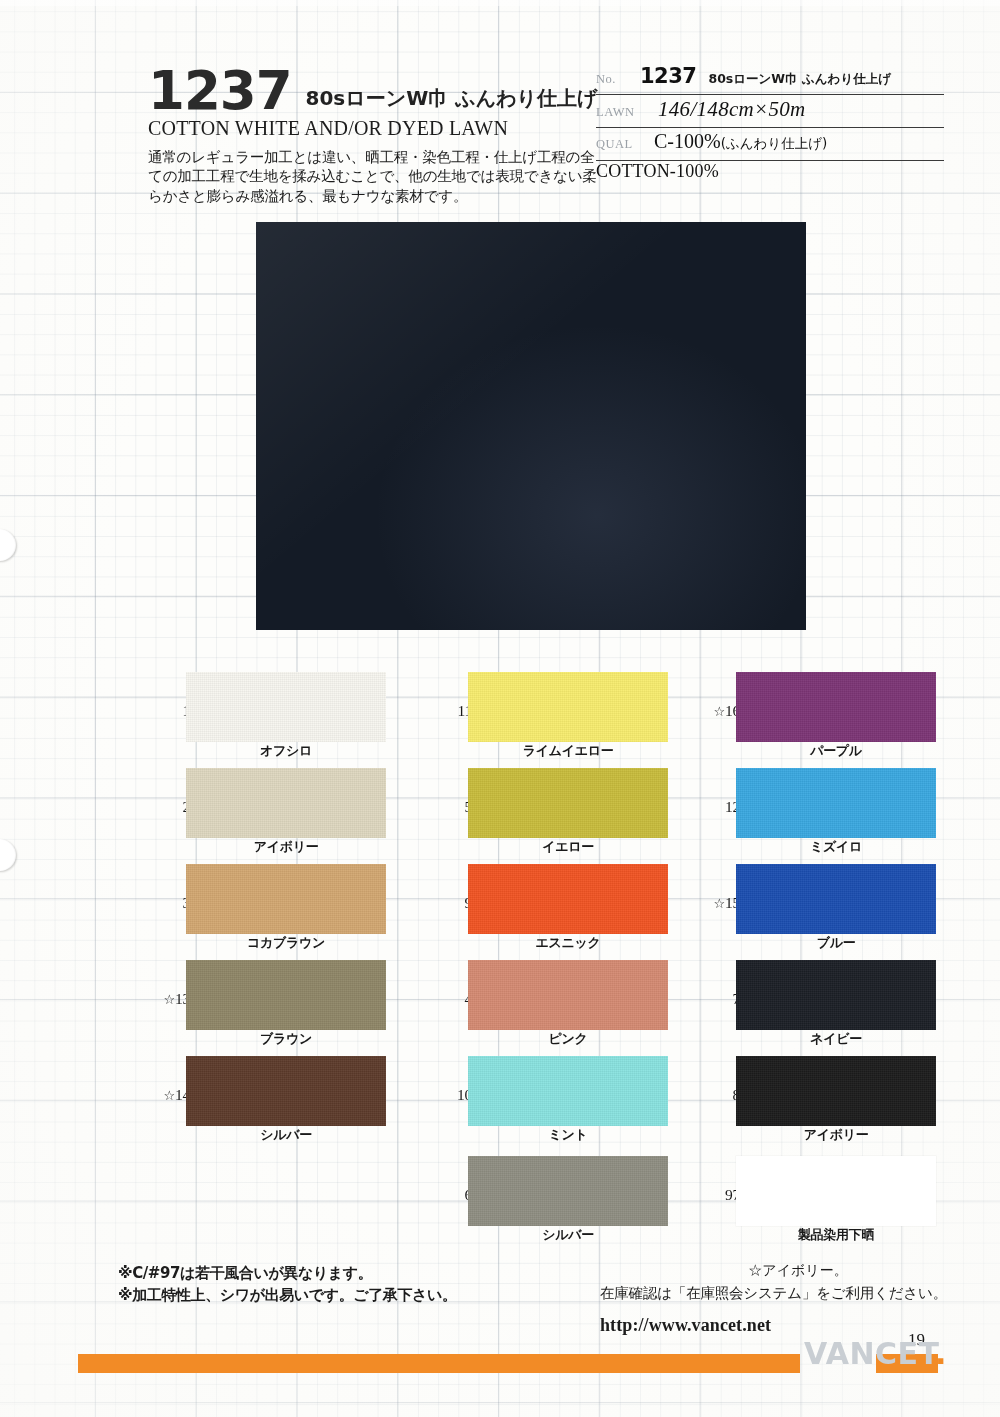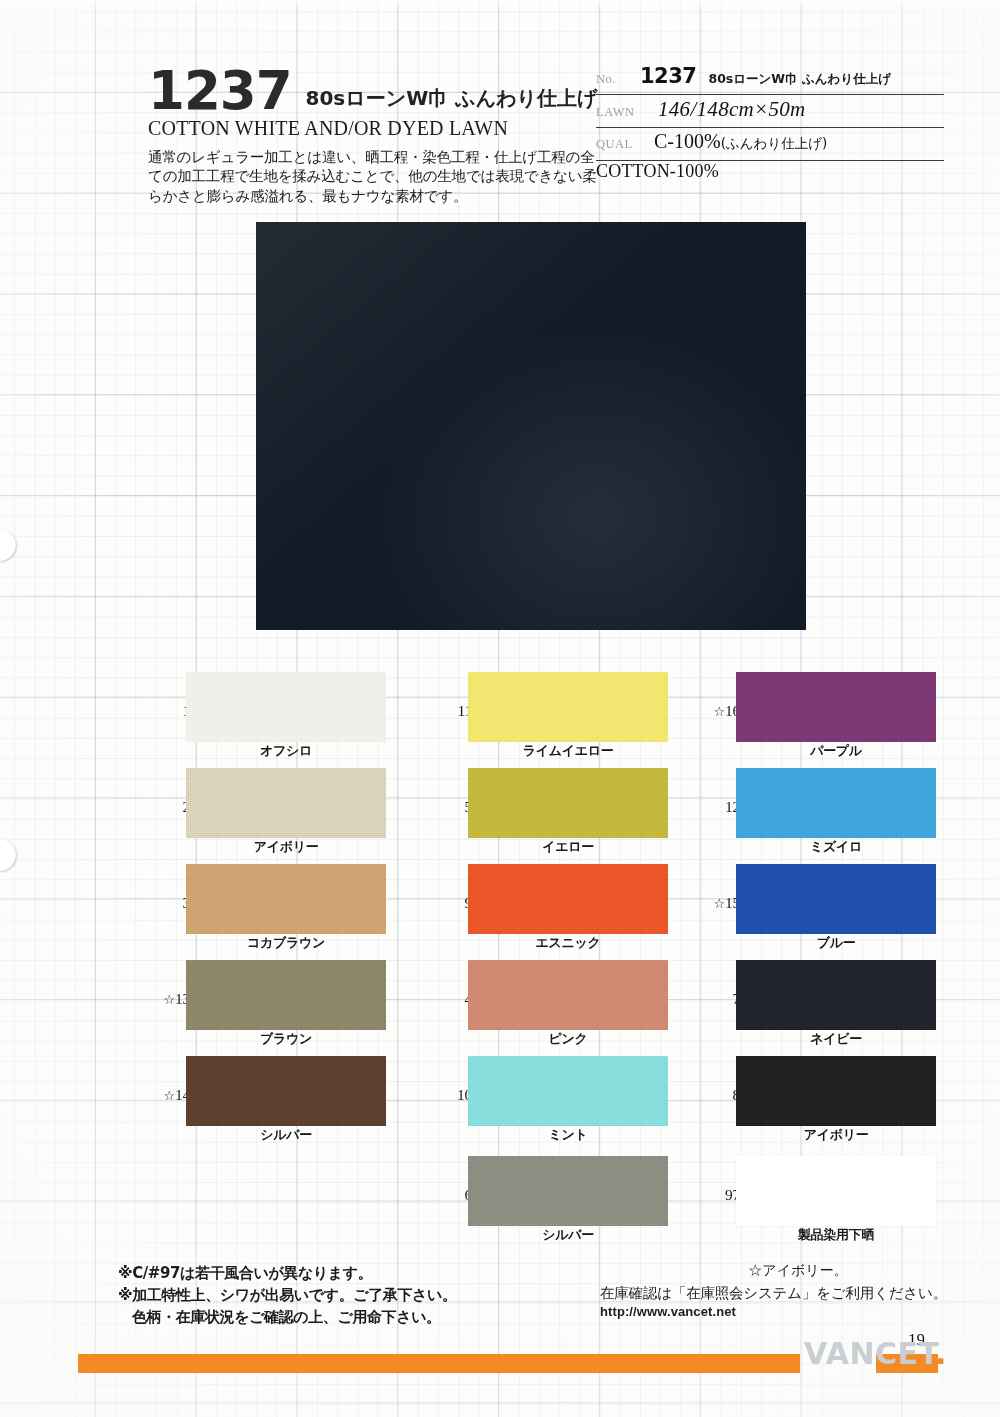--- a/index.html
+++ b/index.html
@@ -278,26 +278,26 @@
     color: #1c1c1c;
     margin-bottom: 4px;
     margin-left: 40px;
   }
   #stock-note {
     font-size: 14.5px;
     color: #1c1c1c;
     letter-spacing: -0.2px;
   }
   #website {
-    font-family: Liberation Sans, sans-serif;
+    font-family: Liberation Serif, serif;
     font-weight: 700;
-    font-size: 13px;
+    font-size: 18px;
     color: #1c1c1c;
     letter-spacing: 0.1px;
-    margin-top: 1px;
+    margin-top: 12px;
   }
   #page-number {
     position: absolute;
     left: 908px;
     top: 1330px;
     font-family: "Liberation Serif", serif;
     font-size: 17px;
     color: #1a1a1a;
   }
 
@@ -498,21 +498,20 @@
           <div class="swatch-num">97</div>
           <div id="chip-97"></div>
           <div class="swatch-name">製品染用下晒</div>
         </div>
       </div>
   </div>
 
   <div id="footer-left" class="layer">
     <div>※C/#97は若干風合いが異なります。</div>
     <div>※加工特性上、シワが出易いです。ご了承下さい。</div>
-    <span class="indent">色柄・在庫状況をご確認の上、ご用命下さい。</span>
   </div>
 
   <div id="footer-right" class="layer">
     <div id="new-color-note">☆アイボリー。</div>
     <div id="stock-note">在庫確認は「在庫照会システム」をご利用ください。</div>
     <div id="website">http://www.vancet.net</div>
   </div>
 
   <div id="page-number" class="layer">19</div>
 

